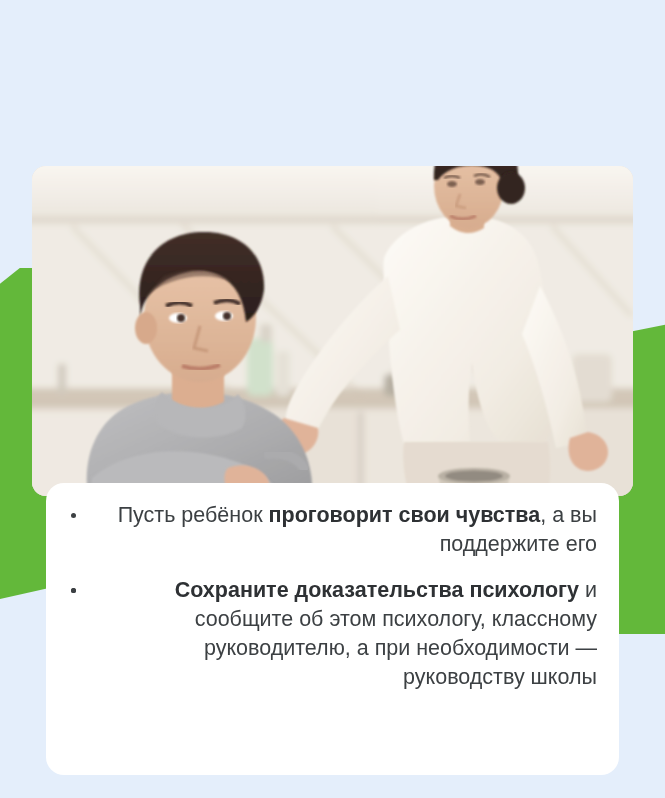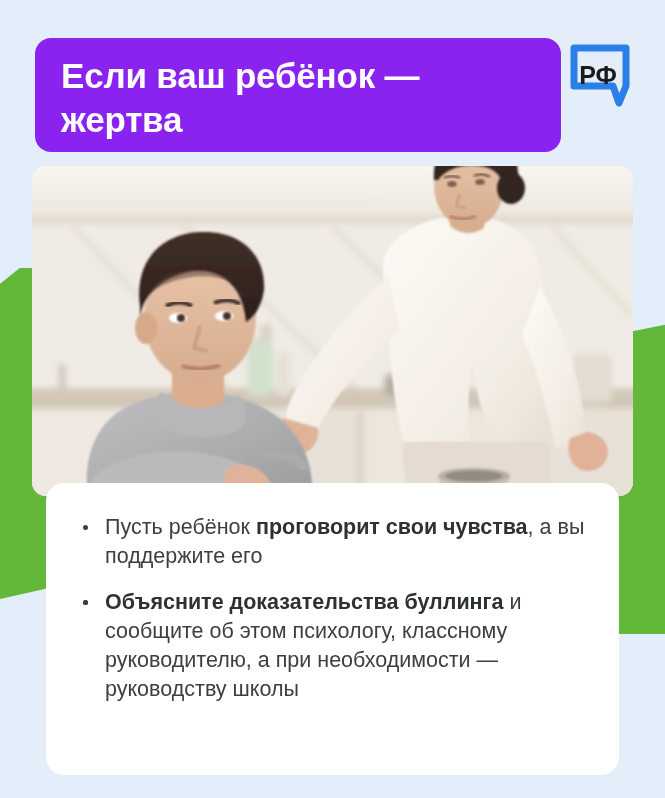--- a/index.html
+++ b/index.html
@@ -106,22 +106,23 @@
     width: 573px;
     height: 292px;
     background: #ffffff;
     border-radius: 18px;
     z-index: 3;
     box-sizing: border-box;
     padding: 18px 22px 0 22px;
   }
   .bullet-list {
     list-style: none;
-    margin: 12px;
+    margin: 0;
     padding: 0;
+    text-align: right;
   }
   .bullet-item {
     position: relative;
     padding-left: 25px;
     margin-bottom: 17px;
     color: #3c4043;
     font-size: 21.5px;
     line-height: 29px;
     font-family: "Liberation Sans", "DejaVu Sans", sans-serif;
   }
@@ -138,34 +139,20 @@
   .bullet-item b { font-weight: 700; color: #2e3134; }
 </style>
 </head>
 <body>
 
 <div class="poster" style="background: rgb(228, 238, 251);">
 
   <div class="green-shape green-left" style="background: rgb(99, 184, 58);"></div>
   <div class="green-shape green-right" style="background: rgb(99, 184, 58);"></div>
 
-  <div class="header-row">
-
-    <div class="title-card" style="background: rgb(138, 34, 240);">
-      <div class="title-text">Если ваш ребёнок —
-жертва</div>
-    </div>
-
-    <div class="logo">
-      <svg viewBox="0 0 62 66" xmlns="http://www.w3.org/2000/svg">
-        <path d="M5 7 H57 V45 L50 62 L44 45 H5 Z" fill="none" stroke="#2a7fe8" stroke-width="7" stroke-linejoin="round" stroke-linecap="round"></path>
-        <text x="29" y="36" font-family="Liberation Sans, DejaVu Sans, sans-serif" font-size="25" font-weight="700" fill="#1b1b1b" text-anchor="middle" dominant-baseline="middle">РФ</text>
-      </svg>
-    </div>
-  </div>
 
   <div class="photo">
     <svg viewBox="0 0 601 330" xmlns="http://www.w3.org/2000/svg" preserveAspectRatio="xMidYMid slice">
       <defs>
         <linearGradient id="wallG" x1="0" y1="0" x2="0" y2="1">
           <stop offset="0%" stop-color="#f3eee7"></stop>
           <stop offset="55%" stop-color="#e9e2d9"></stop>
           <stop offset="100%" stop-color="#ded6cb"></stop>
         </linearGradient>
         <linearGradient id="cabG" x1="0" y1="0" x2="0" y2="1">
@@ -299,17 +286,17 @@
       </g>
 
       <rect width="601" height="330" fill="#ffffff" opacity="0.045"></rect>
     </svg>
   </div>
 
   <div class="content-card">
     <ul class="bullet-list" id="bullet-list">
         <li class="bullet-item"><span class="bullet-dot"></span><span><span>Пусть ребёнок </span><b>проговорит свои чувства</b><span>, а вы поддержите его</span></span></li>
         <li class="bullet-item"><span class="bullet-dot"></span></li>
-        <li class="bullet-item"><span class="bullet-dot"></span><span><b>Объясните доказательства буллинга</b><span> и сообщите об этом психологу, классному руководителю, а при необходимости — руководству школы</span></span></li>
+        <li class="bullet-item"><span class="bullet-dot"></span><span><b>Сохраните доказательства психологу</b><span> и сообщите об этом психологу, классному руководителю, а при необходимости — руководству школы</span></span></li>
       </ul>
   </div>
 
 </div>
 
 </body></html>

